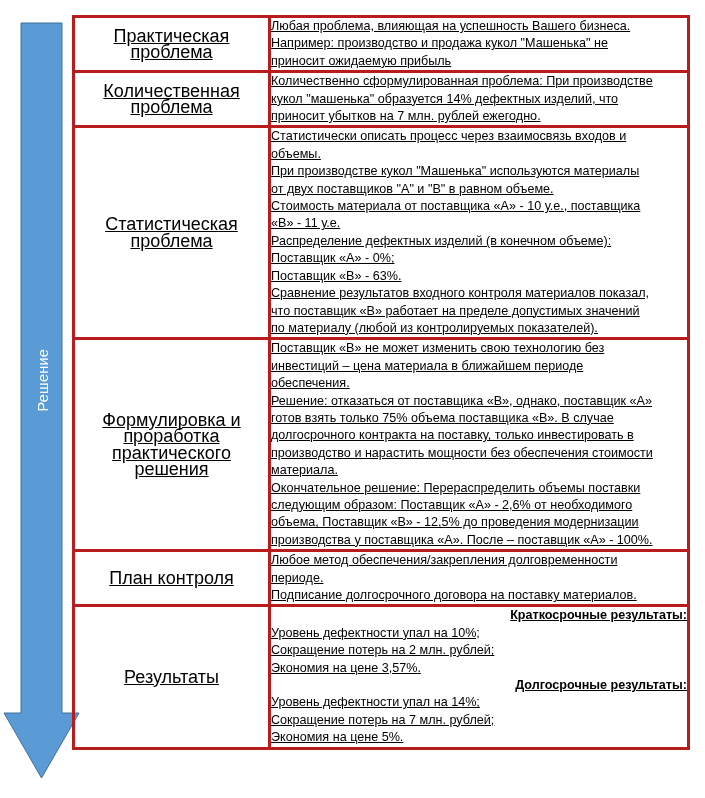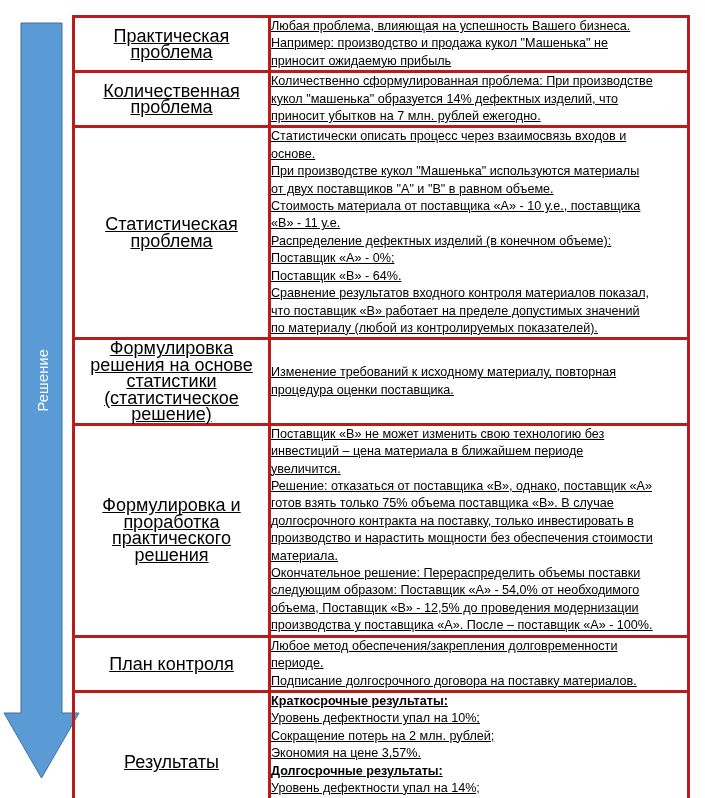--- a/index.html
+++ b/index.html
@@ -74,21 +74,21 @@
   }
   td.detail {
     width: 416px;
     text-align: left;
     vertical-align: top;
     font-size: 12.6px;
     line-height: 17.4px;
     padding: 6px 7px 6px 8px;
   }
   td.detail .ln { display: block; }
-  td.detail .ln.b { font-weight: bold; }
+  td.detail .ln.b { font-weight: bold; text-align: right; }
 </style>
 </head>
 <body>
 
 <div id="arrow-wrap">
   <svg id="arrow-svg" viewBox="0 0 86 778" preserveAspectRatio="none">
     <polygon id="arrow-shape" points="21,13 62,13 62,703 79,703 41.5,768 4,703 21,703" fill="#5B9BD5" stroke="#41719C" stroke-width="1"></polygon>
   </svg>
   <div id="arrow-label">
     <span style="color: rgb(255, 255, 255);">Решение</span>
@@ -110,53 +110,46 @@
         <td class="detail">
           <span class="ln">Количественно сформулированная проблема: При производстве</span>
           <span class="ln">кукол "машенька" образуется 14% дефектных изделий, что</span>
           <span class="ln">приносит убытков на 7 млн. рублей ежегодно.</span>
         </td>
       </tr>
       <tr>
         <td class="stage">Статистическая проблема</td>
         <td class="detail">
           <span class="ln">Статистически описать процесс через взаимосвязь входов и</span>
-          <span class="ln">основе.</span>
+          <span class="ln">объемы.</span>
           <span class="ln">При производстве кукол "Машенька" используются материалы</span>
           <span class="ln">от двух поставщиков "А" и "В" в равном объеме.</span>
           <span class="ln">Стоимость материала от поставщика «А» - 10 у.е., поставщика</span>
           <span class="ln">«В» - 11 у.е.</span>
           <span class="ln">Распределение дефектных изделий (в конечном объеме):</span>
           <span class="ln">Поставщик «А» - 0%;</span>
-          <span class="ln">Поставщик «В» - 64%.</span>
+          <span class="ln">Поставщик «В» - 63%.</span>
           <span class="ln">Сравнение результатов входного контроля материалов показал,</span>
           <span class="ln">что поставщик «В» работает на пределе допустимых значений</span>
           <span class="ln">по материалу (любой из контролируемых показателей).</span>
-        </td>
-      </tr>
-      <tr>
-        <td class="stage">Формулировка решения на основе статистики (статистическое решение)</td>
-        <td class="detail">
-          <span class="ln">Изменение требований к исходному материалу, повторная</span>
-          <span class="ln">процедура оценки поставщика.</span>
         </td>
       </tr>
       <tr>
         <td class="stage">Формулировка и проработка практического решения</td>
         <td class="detail">
           <span class="ln">Поставщик «В» не может изменить свою технологию без</span>
           <span class="ln">инвестиций – цена материала в ближайшем периоде</span>
-          <span class="ln">увеличится.</span>
+          <span class="ln">обеспечения.</span>
           <span class="ln">Решение: отказаться от поставщика «В», однако, поставщик «А»</span>
           <span class="ln">готов взять только 75% объема поставщика «В». В случае</span>
           <span class="ln">долгосрочного контракта на поставку, только инвестировать в</span>
           <span class="ln">производство и нарастить мощности без обеспечения стоимости</span>
           <span class="ln">материала.</span>
           <span class="ln">Окончательное решение: Перераспределить объемы поставки</span>
-          <span class="ln">следующим образом: Поставщик «А» - 54,0% от необходимого</span>
+          <span class="ln">следующим образом: Поставщик «А» - 2,6% от необходимого</span>
           <span class="ln">объема, Поставщик «В» - 12,5% до проведения модернизации</span>
           <span class="ln">производства у поставщика «А». После – поставщик «А» - 100%.</span>
         </td>
       </tr>
       <tr>
         <td class="stage">План контроля</td>
         <td class="detail">
           <span class="ln">Любое метод обеспечения/закрепления долговременности</span>
           <span class="ln">периоде.</span>
           <span class="ln">Подписание долгосрочного договора на поставку материалов.</span>

